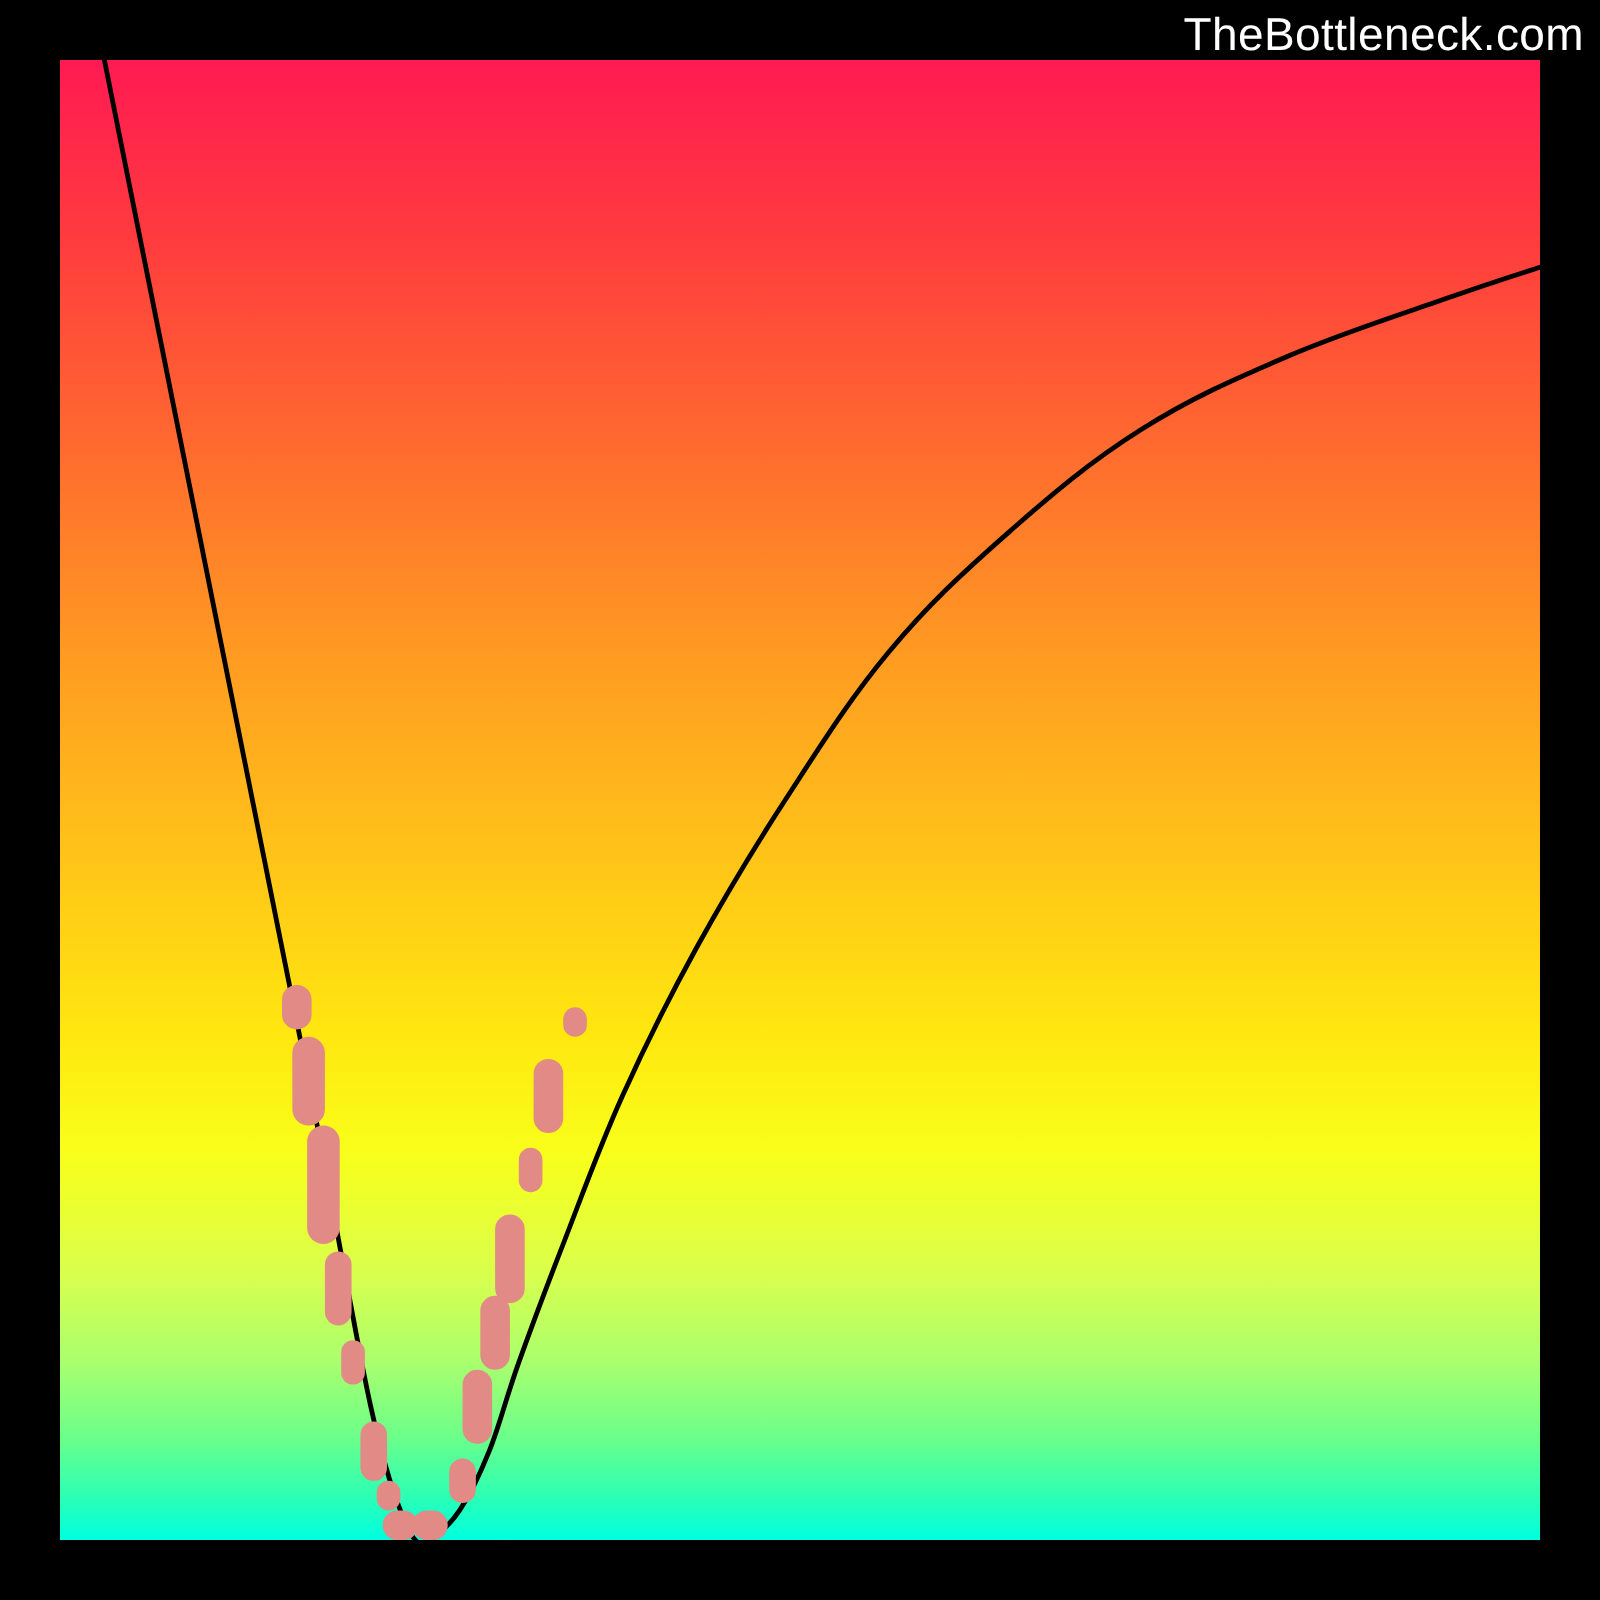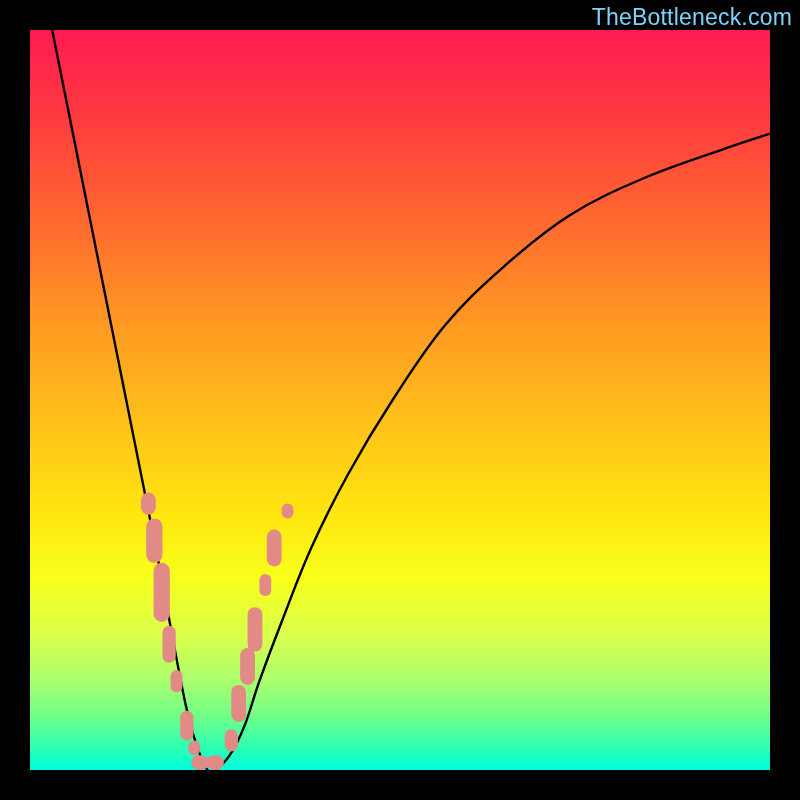--- a/index.html
+++ b/index.html
@@ -43,21 +43,21 @@
     left: 30px;
     top: 30px;
     width: 740px;
     height: 740px;
     pointer-events: none;
   }
   #watermark {
     position: absolute;
     top: 4px;
     right: 8px;
-    color: #7dd3fc;
+    color: #ffffff;
     font-size: 23px;
     font-weight: 500;
     letter-spacing: 0.2px;
   }
 </style>
 </head>
 <body>
 
 <div id="frame">
   <div id="plot"></div>

